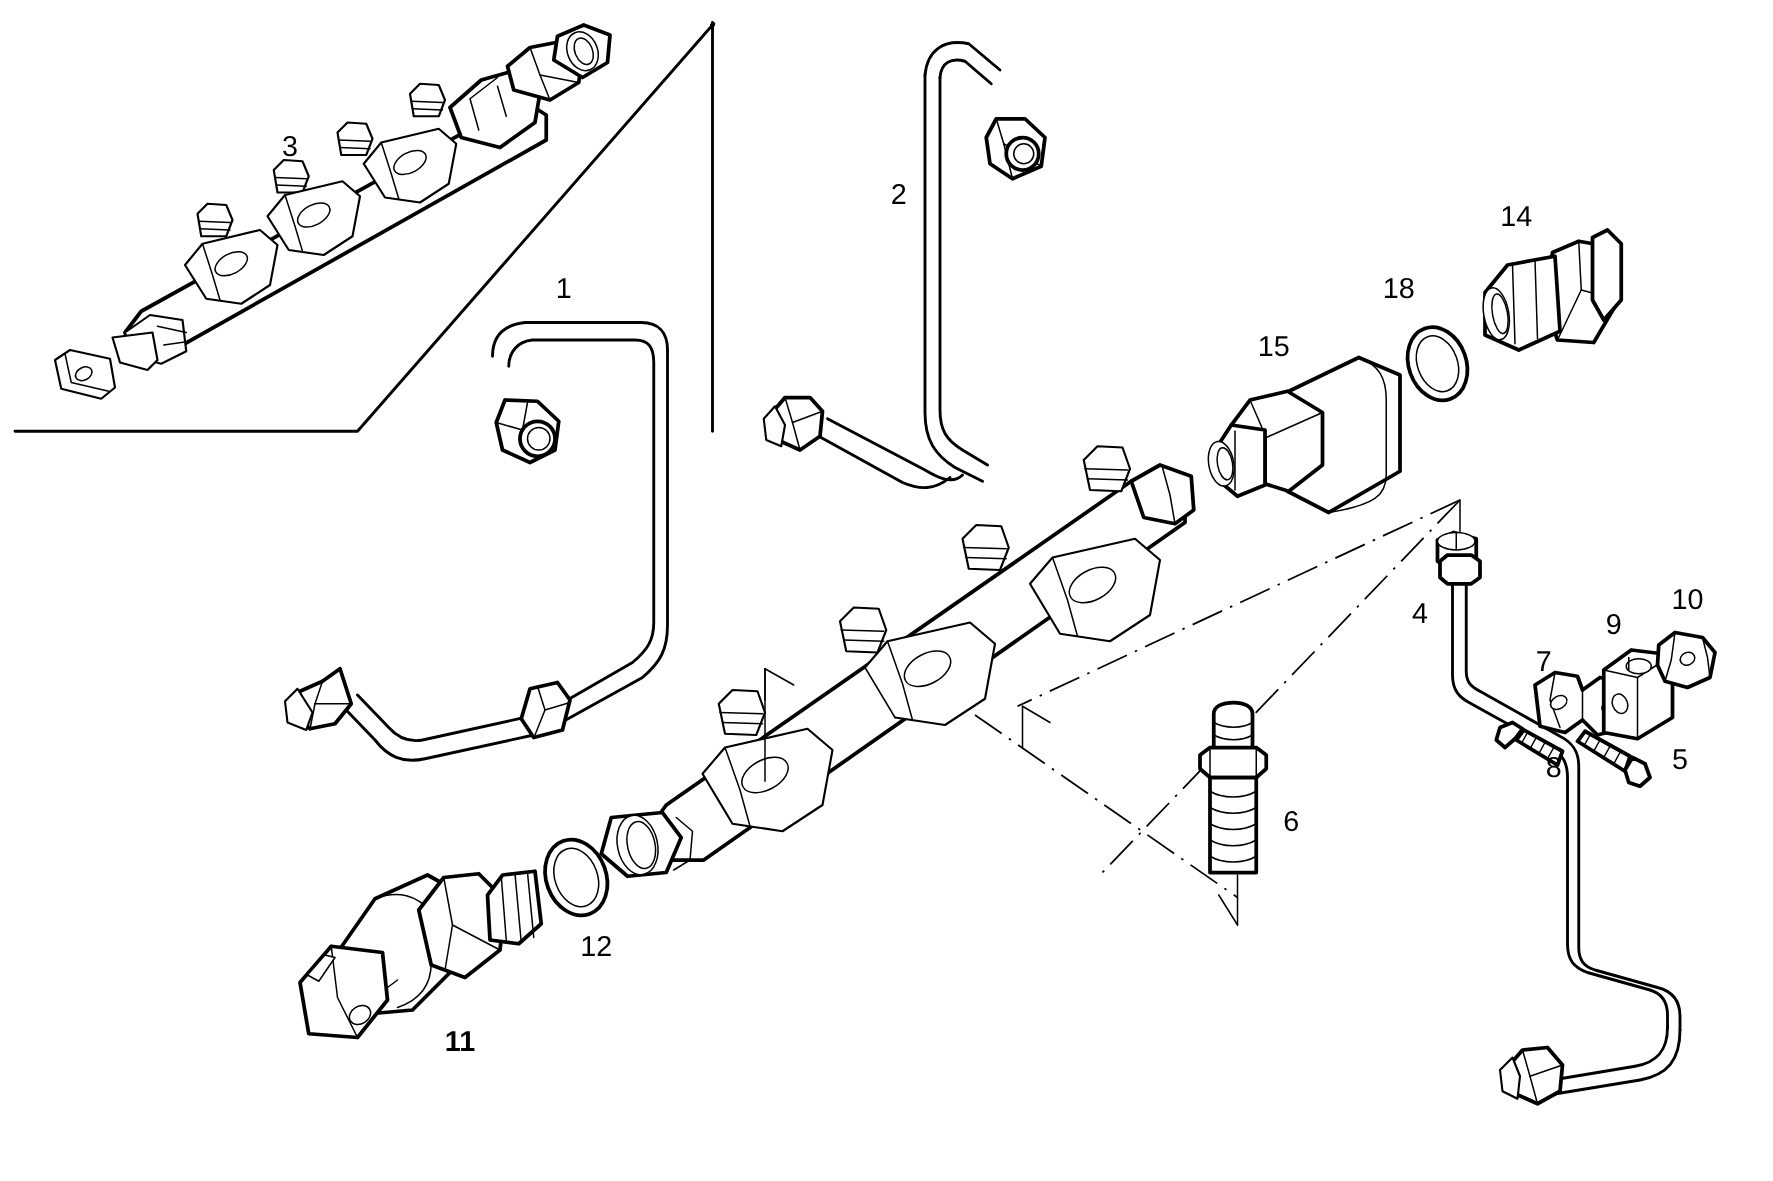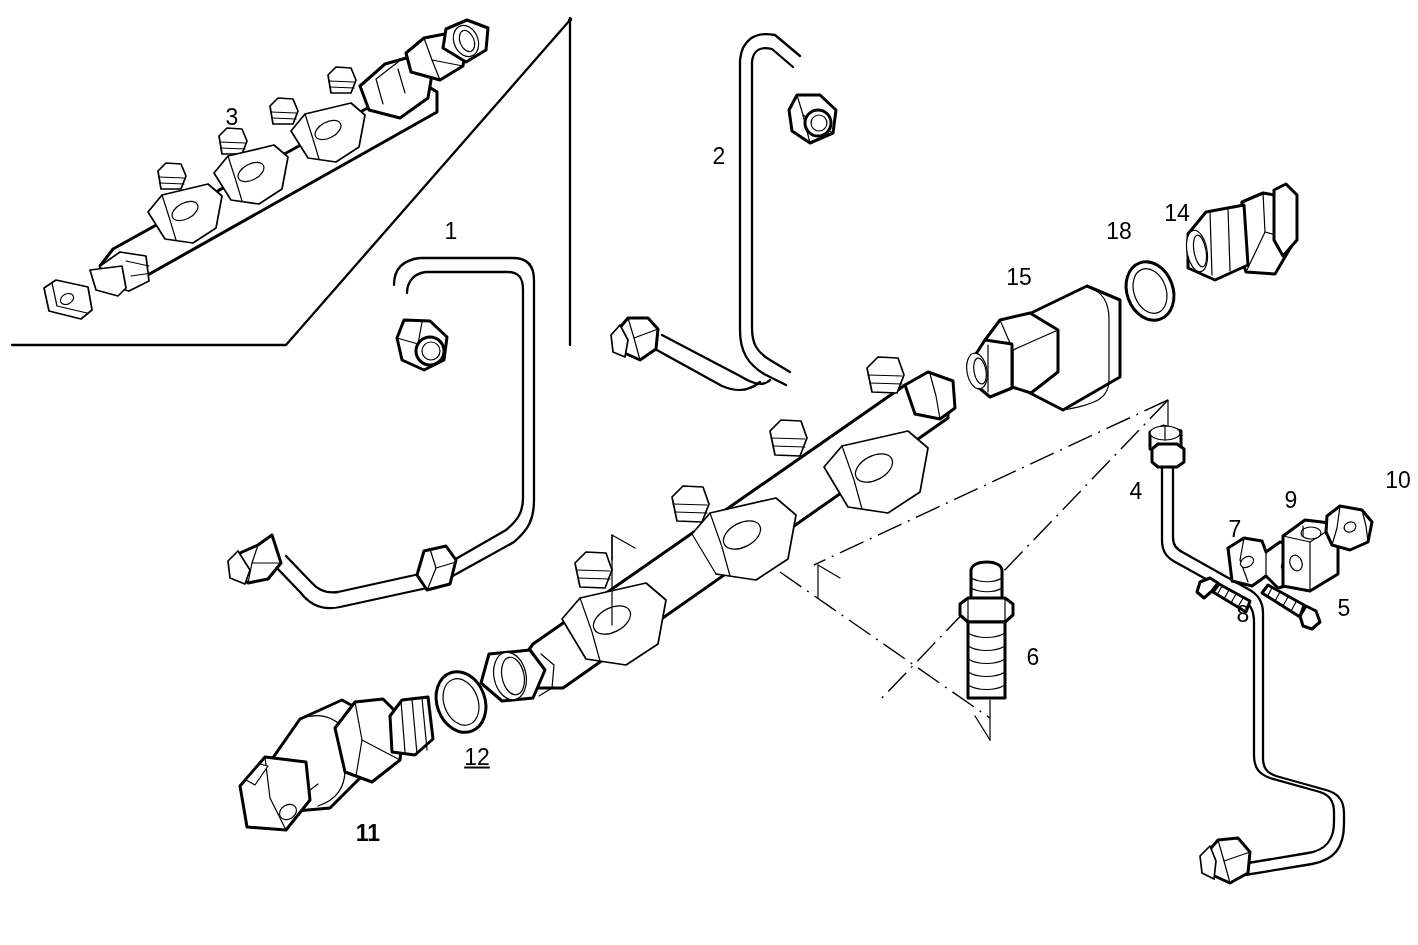--- a/index.html
+++ b/index.html
@@ -381,20 +381,20 @@
 
   <div class="callout-label" style="left:451px;  top:231px;">1</div>
   <div class="callout-label" style="left:719px;  top:156px;">2</div>
   <div class="callout-label" style="left:232px;  top:117px;">3</div>
   <div class="callout-label" style="left:1136px; top:491px;">4</div>
   <div class="callout-label" style="left:1344px; top:608px;">5</div>
   <div class="callout-label" style="left:1033px; top:657px;">6</div>
   <div class="callout-label" style="left:1235px; top:529px;">7</div>
   <div class="callout-label" style="left:1243px; top:614px;">8</div>
   <div class="callout-label" style="left:1291px; top:500px;">9</div>
-  <div class="callout-label" style="left:1398px; top:480px;">10</div>
+  <div class="callout-label" style="left:1350px; top:480px;">10</div>
   <div class="callout-label" style="left:368px;  top:833px;font-weight:bold;">11</div>
-  <div class="callout-label" style="left:477px;  top:757px;text-decoration:underline;">12</div>
+  <div class="callout-label" style="left:477px;  top:757px;">12</div>
   <div class="callout-label" style="left:1119px; top:231px;">18</div>
-  <div class="callout-label" style="left:1177px; top:173px;margin-top:40px;">14</div>
+  <div class="callout-label" style="left:1213px; top:173px;">14</div>
   <div class="callout-label" style="left:1019px; top:277px;text-align:center;">15</div>
 
 </div>
 
 </body></html>

